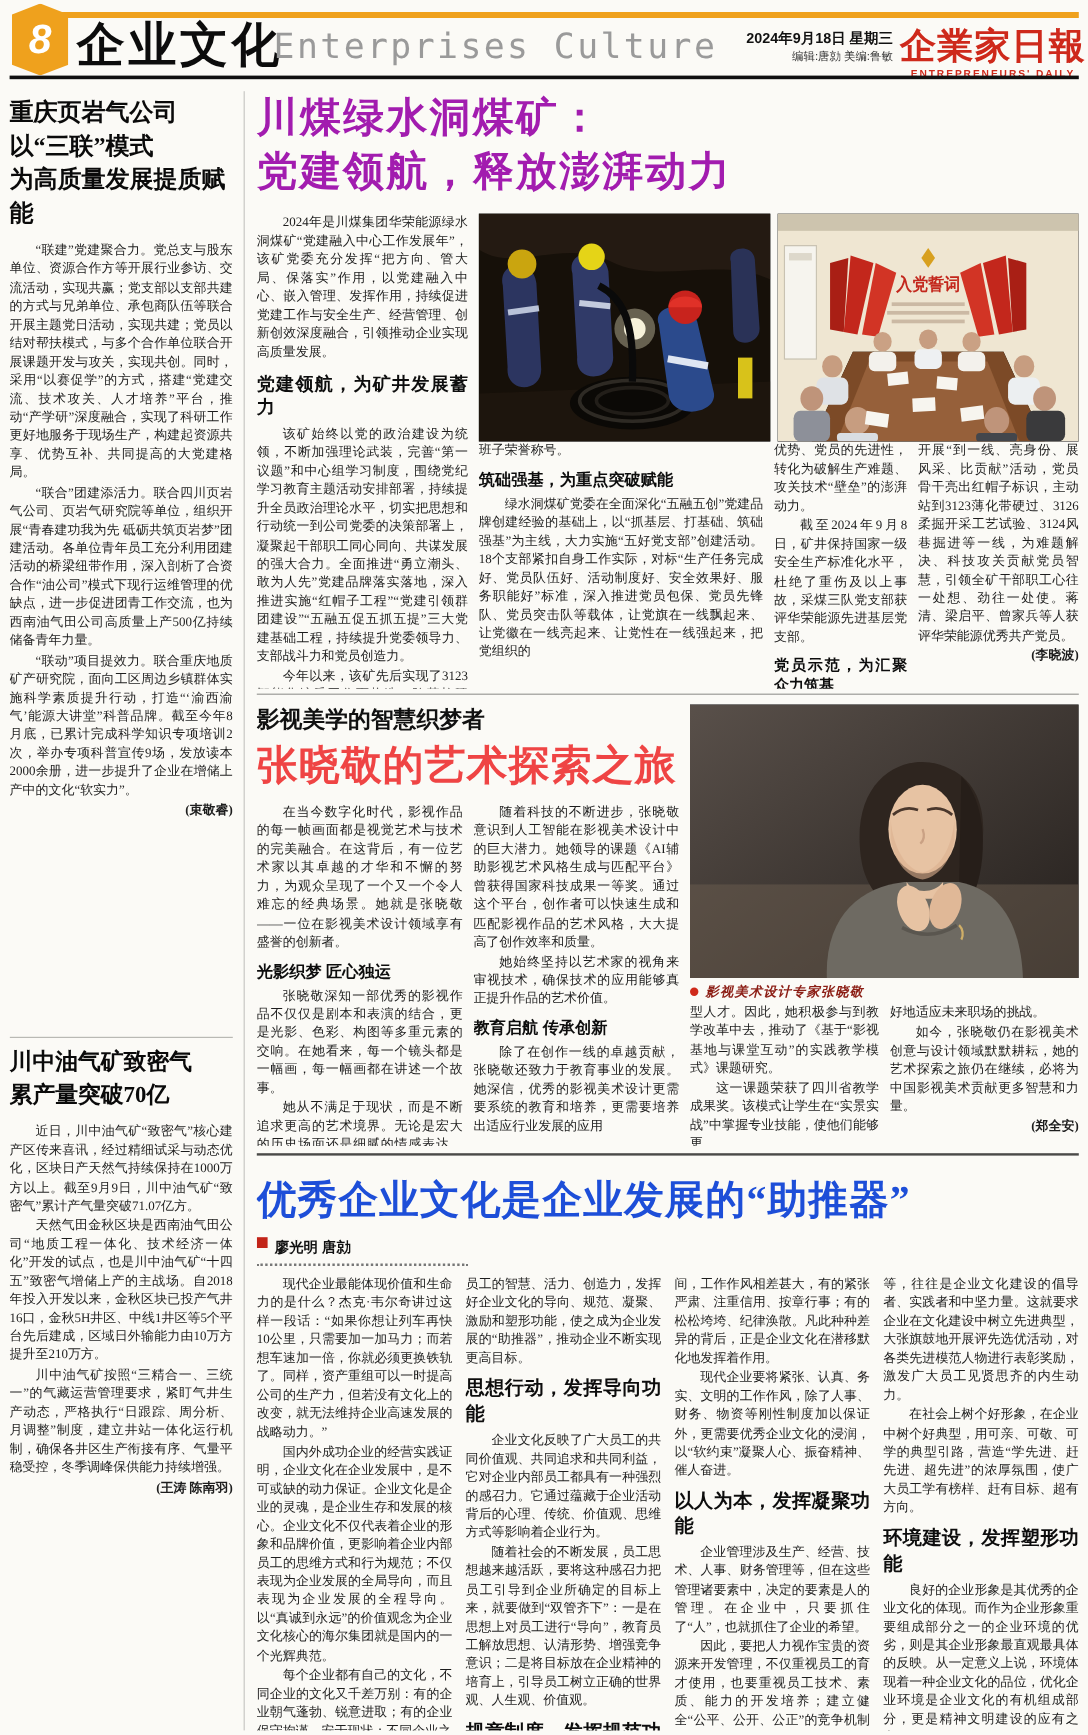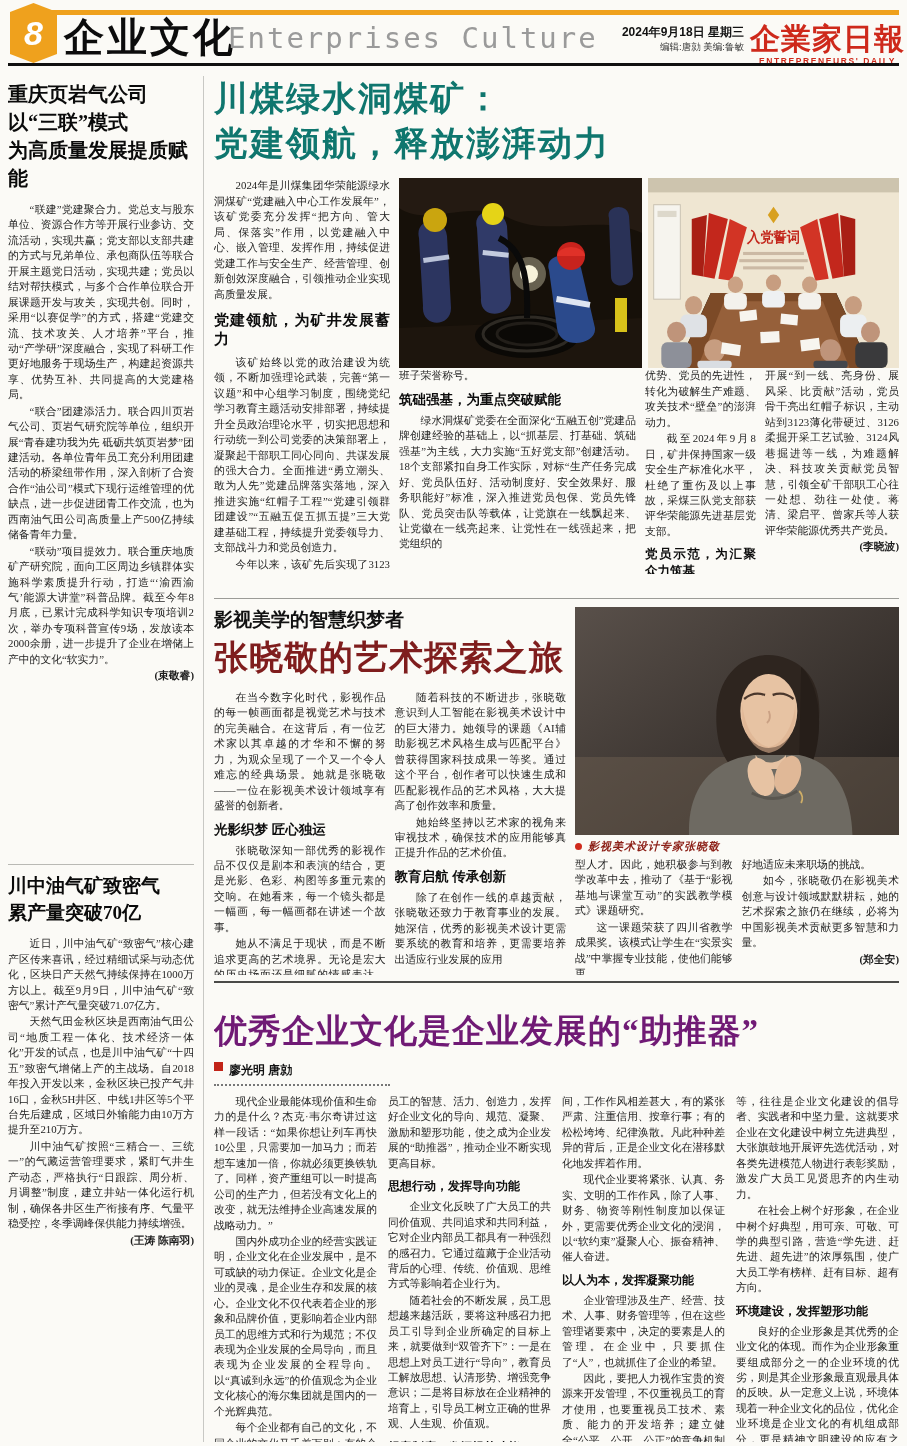--- a/index.html
+++ b/index.html
@@ -38,59 +38,59 @@
   .para.byline{text-align:right;text-indent:0;font-weight:bold;}
   .subhead{font:bold 13.5px "Liberation Sans","DejaVu Sans",sans-serif;margin:7px 0 4px;color:#0d0d0d;}
   
   .la-title{font:900 20px "Liberation Serif","DejaVu Serif",serif;line-height:1.4;white-space:pre-line;margin:4px 0 10px;color:#0a0a0a;}
   .la-title.small{font-size:19px;margin-top:8px;}
   .la-body1{height:652px;}
   .left-divider{border-top:1px solid #b9b9b4;margin:10px 0 2px;}
   .la-body2{height:520px;}
   
   .main-article{height:502px;overflow:hidden;}
-  .ma-head{font:900 34px "Liberation Serif","DejaVu Serif",serif;line-height:1.33;white-space:pre-line;letter-spacing:2px;margin:0 0 12px;color:#0f766e;}
+  .ma-head{font:900 34px "Liberation Serif","DejaVu Serif",serif;line-height:1.33;white-space:pre-line;letter-spacing:2px;margin:0 0 12px;color:#a21caf;}
   .ma-body{display:flex;gap:9px;height:396px;}
   .ma-col1{width:176px;flex:none;}
   .ma-col1 .subhead{font-size:15px;margin:9px 0 6px;}
   .ma-right{flex:1;min-width:0;display:flex;flex-direction:column;gap:0;}
   .ma-photos{display:flex;gap:6px;height:190px;flex:none;}
   .photo{background:#222;overflow:hidden;}
   .photo svg{display:block;width:100%;height:100%;}
   .photo-1{width:243px;flex:none;}
   .photo-2{flex:1;}
   .ma-under{display:flex;gap:9px;flex:1;min-height:0;}
   .ma-colB{width:237px;flex:none;}
   .ma-colC{width:111px;flex:none;}
   .ma-colC .subhead{font-size:12.5px;}
   .ma-colD{flex:1;}
   
-  .middle-article{border-top:1px solid #9b9b97;padding-top:8px;height:368px;overflow:hidden;display:flex;gap:9px;margin-top:20px;}
+  .middle-article{border-top:1px solid #9b9b97;padding-top:8px;height:368px;overflow:hidden;display:flex;gap:9px;}
   .mid-left{width:352px;flex:none;display:flex;flex-direction:column;}
   .mid-kicker{font:bold 19px "Liberation Sans","DejaVu Sans",sans-serif;color:#111;margin:0 0 2px;}
-  .mid-head{font:900 34px "Liberation Serif","DejaVu Serif",serif;letter-spacing:1px;margin:0 0 9px;color:#7f1d1d;}
+  .mid-head{font:900 34px "Liberation Serif","DejaVu Serif",serif;letter-spacing:1px;margin:0 0 9px;color:#ef4444;}
   .mid-cols{flex:1;min-height:0;display:flex;gap:9px;}
   .mid-col{flex:1;}
   .mid-right{flex:1;min-width:0;display:flex;flex-direction:column;}
   .photo-3{height:228px;flex:none;background:#333;}
   .photo-3 svg{display:block;width:100%;height:100%;}
   .caption{display:flex;align-items:center;gap:6px;margin:4px 0 3px;flex:none;}
   .cap-dot{width:7px;height:7px;border-radius:50%;background:#cf2a1b;flex:none;}
   .cap-text{font:italic bold 11px "Liberation Serif","DejaVu Serif",serif;color:#8c1f16;letter-spacing:1px;}
   .mid-under{flex:1;min-height:0;display:flex;gap:9px;}
   .mid-colu{flex:1;}
   
   .bottom-article{border-top:2px solid #4a4a48;margin-top:6px;padding-top:8px;flex:1;min-height:0;overflow:hidden;}
-  .bot-head{font:900 33px "Liberation Serif","DejaVu Serif",serif;letter-spacing:1px;margin:18px 0 8px;color:#701a75;}
+  .bot-head{font:900 33px "Liberation Serif","DejaVu Serif",serif;letter-spacing:1px;margin:7px 0 8px;color:#1d4ed8;}
   .bot-byline{display:flex;gap:6px;width:176px;border-bottom:2px dotted #777;padding-bottom:5px;}
   .auth-sq{width:9px;height:9px;background:#c22418;flex:none;}
   .auth-name{font:bold 12px "Liberation Sans","DejaVu Sans",sans-serif;color:#111;}
   .bot-cols{display:flex;gap:11px;height:398px;margin-top:8px;}
   .bot-col{flex:1;}
-  .bot-col .subhead{font-size:12px;}
+  .bot-col .subhead{font-size:16px;}
 </style>
 </head>
 <body>
 
 <header class="masthead">
   <div class="topbar"></div>
   <div class="badge">
     <span>8</span>
   </div>
   <div class="sec-cn">企业文化</div>

